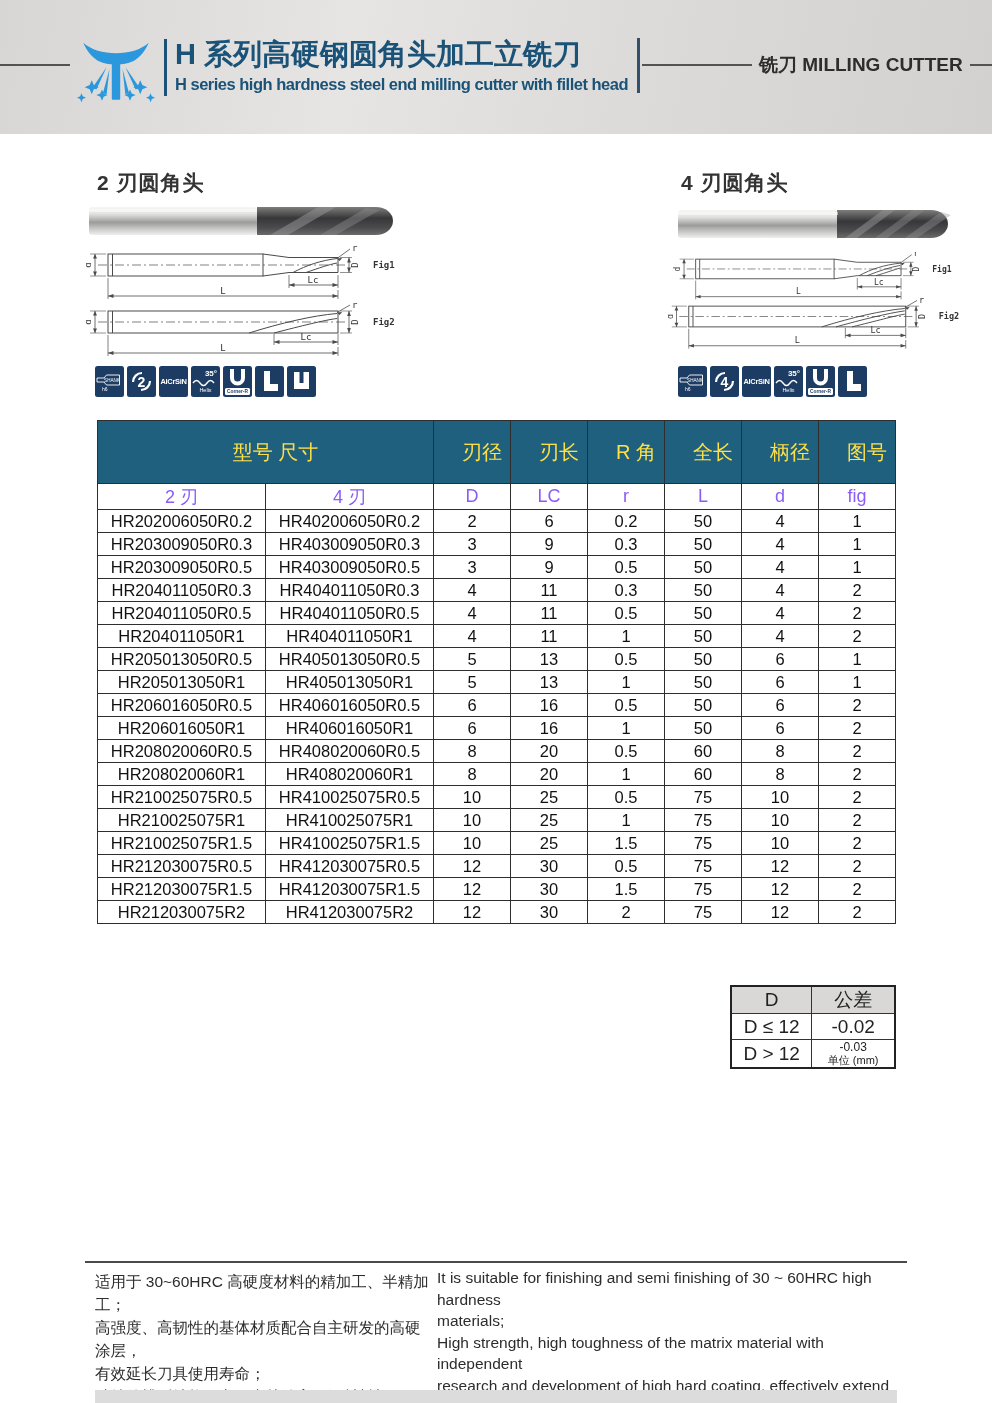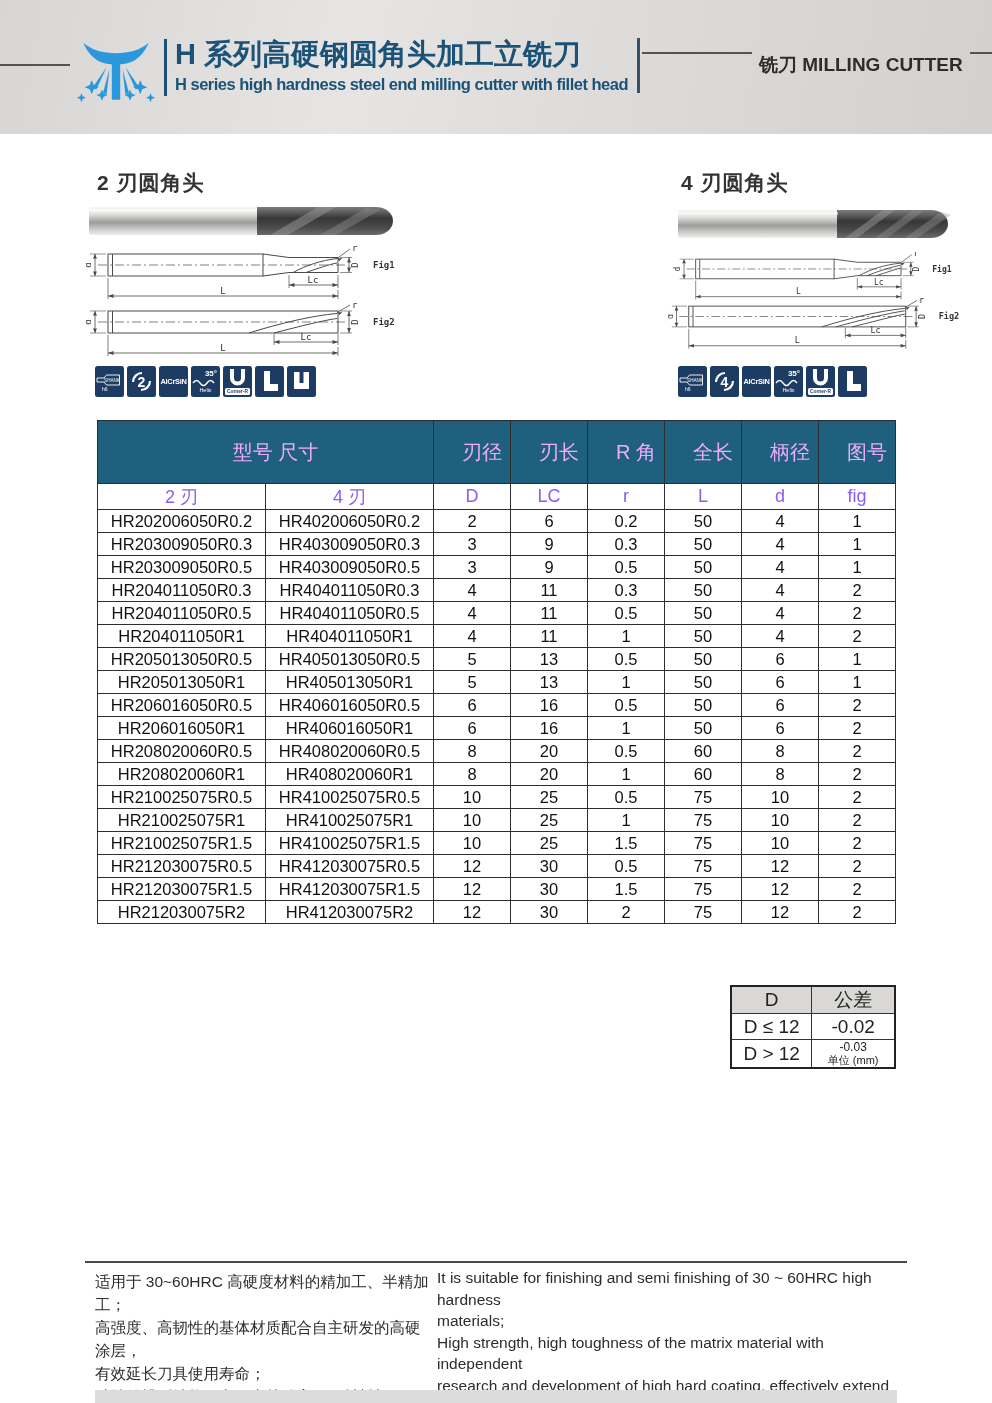--- a/index.html
+++ b/index.html
@@ -11,21 +11,21 @@
     background:linear-gradient(100deg,#d7d6d4 0%,#e6e5e3 35%,#dddcda 60%,#d2d1cf 100%);}
   .hrule-left{position:absolute;left:0;top:64px;width:70px;height:2px;background:#55534f;}
   .logo{position:absolute;left:74px;top:33px;width:84px;height:70px;}
   .vdiv{position:absolute;width:2.5px;background:#1a5278;}
   .v1{left:164px;top:39px;height:57px;}
   .v2{left:637px;top:38px;height:55px;background:#35506b;}
   .titles{position:absolute;left:175px;top:37px;}
   .title-cn{font-size:29px;font-weight:bold;color:#1a5278;line-height:34px;white-space:nowrap;}
   .title-en{font-size:16.5px;font-weight:bold;color:#1a5278;line-height:20px;margin-top:3px;
             letter-spacing:-0.5px;white-space:nowrap;}
-  .category{position:absolute;left:642px;top:52px;right:0;display:flex;}
+  .category{position:absolute;left:642px;top:52px;right:0;display:flex;align-items:center;}
   .crule{height:2px;background:#55534f;display:inline-block;}
   .cr1{width:110px;}
   .cr2{flex:1;}
   .cat-text{font-size:19px;font-weight:bold;color:#2e2d2b;margin:0 7px;white-space:nowrap;}
 
   
   .sec-title{position:absolute;font-size:21px;font-weight:bold;color:#333;letter-spacing:1px;white-space:nowrap;}
   .st2f{left:97px;top:169px;text-align:center;}
   .st4f{left:681px;top:169px;}
 
@@ -40,21 +40,21 @@
   .bd4f{left:678px;top:366px;}
   .badge{width:29px;height:31px;background:#1d3c63;border-radius:2.5px;color:#fff;
          display:flex;flex-direction:column;align-items:center;justify-content:center;overflow:hidden;}
   .b-coat{font-size:7.5px;font-weight:bold;letter-spacing:-0.3px;}
   .b-helix-deg{font-size:8px;font-weight:bold;line-height:8px;align-self:flex-end;margin-right:3px;}
   .b-helix-label{font-size:5.5px;line-height:6px;}
 
   
   .spec{position:absolute;left:97px;top:420px;width:798px;border-collapse:collapse;table-layout:fixed;}
   .spec th,.spec td{border:1px solid #2e2e2e;text-align:center;padding:0;}
-  .spec .h1 th{background:#20607f;color:#f0abfc;font-size:20px;font-weight:normal;height:62px;padding-left:20px;}
+  .spec .h1 th{background:#20607f;color:#fde047;font-size:20px;font-weight:normal;height:62px;padding-left:20px;}
   .spec .h1 th + th{border-left:1px solid #dfe6ea;}
   .spec .h2 th{font-weight:normal;font-size:18px;height:25px;color:#8b5cf6;background:#fff;}
   .spec td{font-size:16.5px;height:22px;line-height:22px;color:#111;background:#fff;}
 
   
   .tol{position:absolute;left:730px;top:985px;width:166px;border-collapse:collapse;border:2px solid #222;}
   .tol th,.tol td{border:1.5px solid #333;text-align:center;padding:0;}
   .tol th{background:#d9d8d6;font-size:19px;font-weight:normal;height:25px;color:#222;}
   .tol td{font-size:19px;height:25px;color:#222;background:#fff;}
   .tol-val{font-size:12px;line-height:13px;margin-top:1px;}

